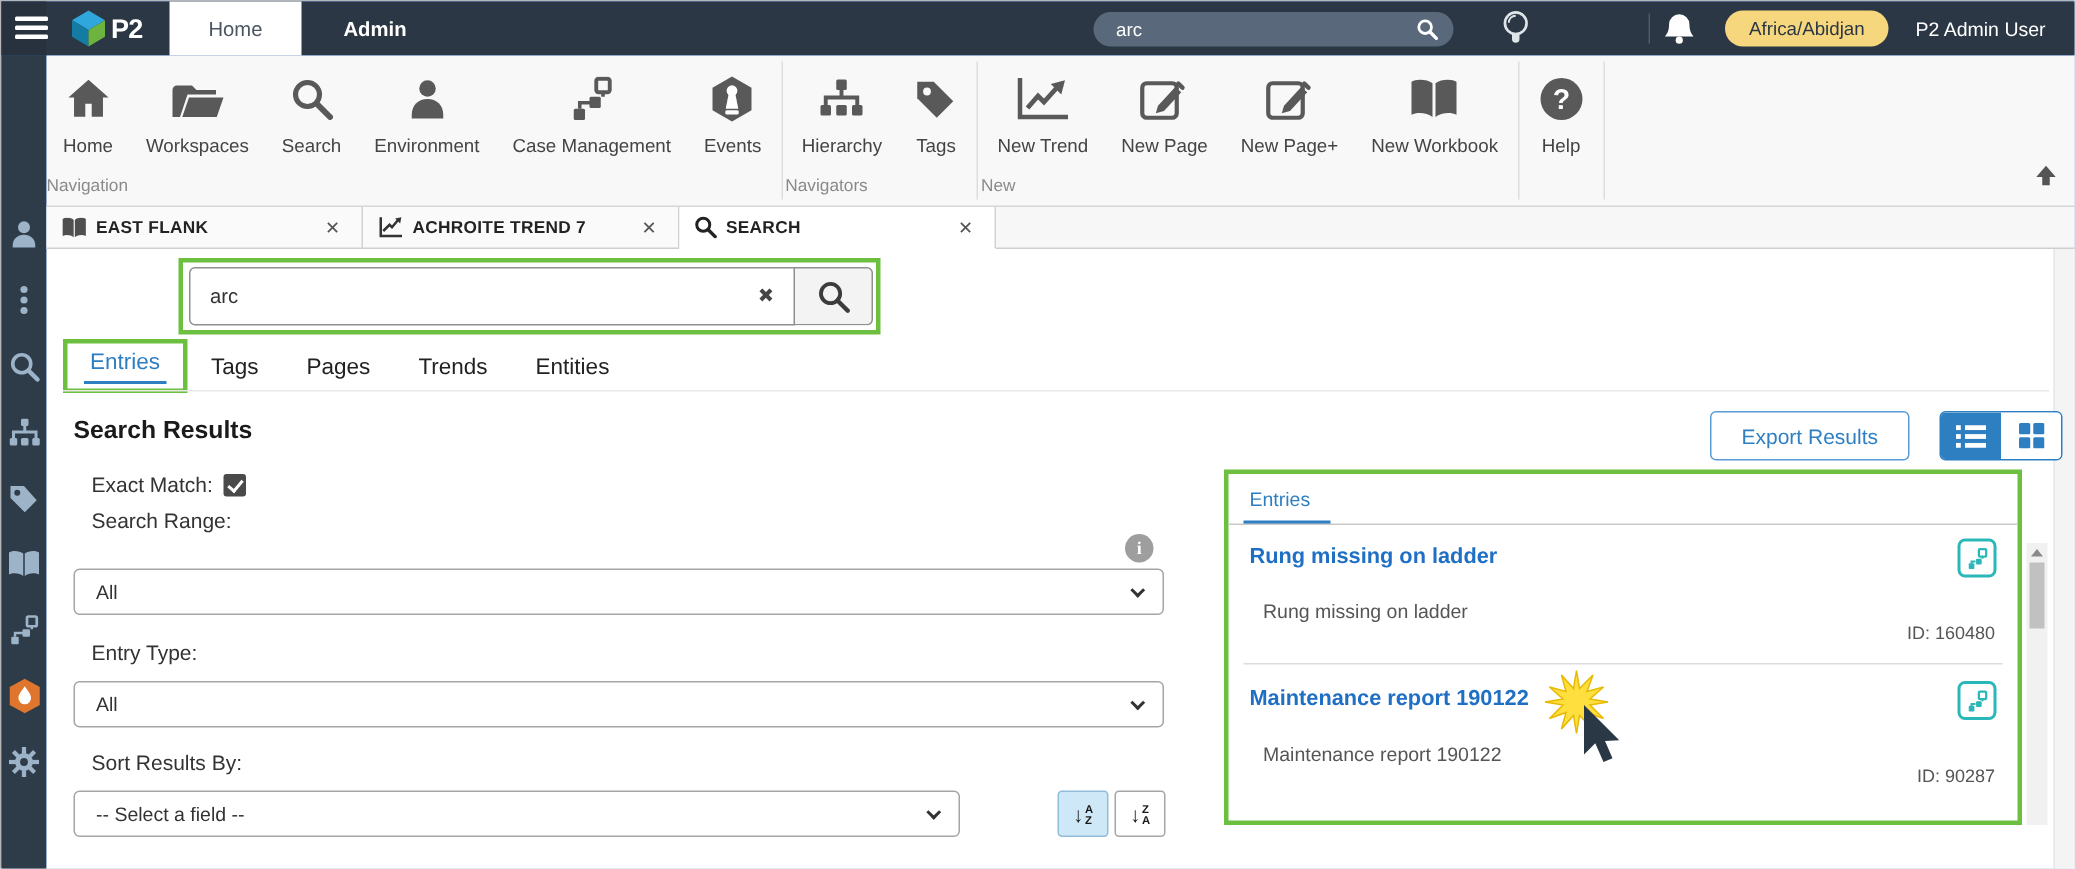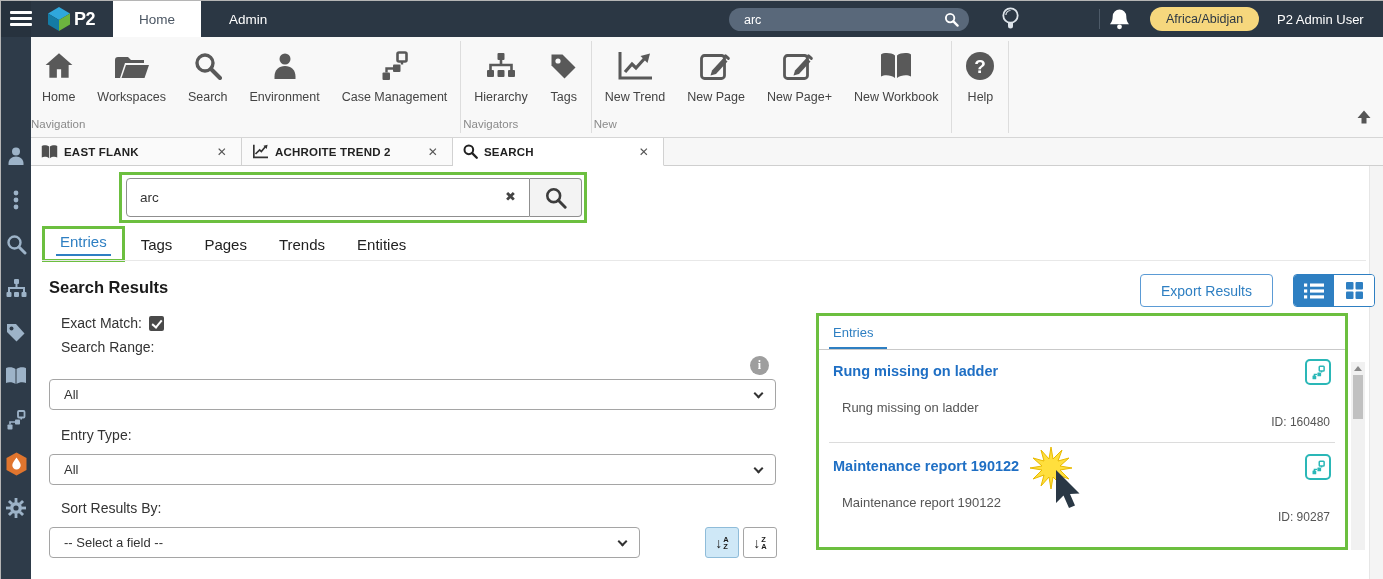--- a/index.html
+++ b/index.html
@@ -8,21 +8,21 @@
   .page { position:absolute; inset:0; width:1383px; height:579px; border:1px solid #b5b5b5; background:#3b82f6; }
 
   
   .topbar { position:absolute; left:0; top:0; width:1383px; height:36px; background:#2b3744; }
   .topbar .edge { position:absolute; left:0; top:0; width:30px; height:36px; background:#27323e; }
   .hamburger { position:absolute; left:9px; top:10px; width:22px; height:16px; cursor:pointer; }
   .hamburger span { display:block; height:3px; background:#fff; margin-bottom:3px; border-radius:1px; }
   .brand { position:absolute; left:44px; top:4px; display:flex; align-items:center; gap:1px; }
   .brand-text { color:#fff; font-size:18px; font-weight:bold; letter-spacing:-0.5px; }
   .tb-tab-home { position:absolute; left:112px; top:0; width:88px; height:36px; background:#fff; color:#4b5663; font-size:13.5px; display:flex; align-items:center; justify-content:center; }
-  .tb-tab-admin { position:absolute; left:212px; top:0; height:36px; padding:0 16px; color:#fff; font-size:13.5px; font-weight:normal; display:flex; align-items:center; }
+  .tb-tab-admin { position:absolute; left:212px; top:0; height:36px; padding:0 16px; color:#fff; font-size:13.5px; font-weight:bold; display:flex; align-items:center; }
   .tb-search { position:absolute; left:728px; top:7px; width:240px; height:23px; background:#59687a; border-radius:12px; display:flex; align-items:center; color:#fff; font-size:12.5px; padding:0 34px 0 15px; }
   .tb-search svg { position:absolute; right:10px; top:4px; }
   .tb-bulb { position:absolute; left:999px; top:5px; }
   .tb-div { position:absolute; left:1098px; top:8px; width:1px; height:20px; background:#4d5a68; }
   .tb-bell { position:absolute; left:1107px; top:7px; }
   .tb-badge { position:absolute; left:1149px; top:6px; height:24px; padding:0 16px; background:#f6d77d; border-radius:12px; color:#2b3744; font-size:12.5px; display:flex; align-items:center; }
   .tb-user { position:absolute; left:1276px; top:0; height:36px; display:flex; align-items:center; color:#fff; font-size:13px;text-align:center; }
 
   
   .sidebar { position:absolute; left:0; top:36px; width:30px; height:543px; background:#2e3b49; display:flex; flex-direction:column; align-items:center; padding-top:108px; gap:22px; }
@@ -269,20 +269,31 @@
           <div class="ric">
               <svg width="30" height="30" viewBox="0 0 30 30">
                 <rect x="17.5" y="1.5" width="9" height="9" rx="1.5" fill="none" stroke="#595959" stroke-width="2.6"></rect>
                 <rect x="13" y="13.5" width="7.5" height="7.5" rx="1" fill="#595959"></rect>
                 <rect x="2.5" y="21.5" width="7.5" height="7.5" rx="1" fill="#595959"></rect>
                 <path d="M22 10.5v3M16.5 17.5H6.5v4" stroke="#595959" stroke-width="2.4" fill="none"></path>
               </svg>
             </div>
           <div class="rlabel">Case Management</div>
         </div>
+        <div class="ritem">
+          <div class="ric">
+              <svg width="30" height="32" viewBox="0 0 30 32">
+                <polygon points="15,1 28,8.5 28,23.5 15,31 2,23.5 2,8.5" fill="#595959"></polygon>
+                <circle cx="15" cy="10.5" r="3.6" fill="#fff"></circle>
+                <path d="M12.8 12.5h4.4l2 10h-8.4z" fill="#fff"></path>
+                <rect x="10.5" y="23.5" width="9" height="2.8" rx="1" fill="#fff"></rect>
+              </svg>
+            </div>
+          <div class="rlabel">Events</div>
+        </div>
       </div>
       <div class="rglabel">Navigation</div>
     </div>
 
     <div class="rsep"></div>
 
     <div class="rgroup">
       <div class="ritems">
         <div class="ritem">
           <div class="ric">
@@ -388,21 +399,21 @@
         </svg>
       <span class="dlabel">EAST FLANK</span>
       <span class="dclose">✕</span>
     </div>
     <div class="dtab">
       <svg width="17" height="15" viewBox="0 0 20 18">
           <path d="M2 1v15h17" stroke="#333" stroke-width="2" fill="none"></path>
           <polyline points="4,12 9,7 11,9 16,3" stroke="#333" stroke-width="2" fill="none"></polyline>
           <polygon points="13.5,2 18.5,1 17.5,6" fill="#333"></polygon>
         </svg>
-      <span class="dlabel">ACHROITE TREND 2</span>
+      <span class="dlabel">ACHROITE TREND 7</span>
       <span class="dclose">✕</span>
     </div>
     <div class="dtab active">
       <svg width="15" height="15" viewBox="0 0 18 18">
           <circle cx="7" cy="7" r="5.2" fill="none" stroke="#222" stroke-width="2.4"></circle>
           <line x1="11" y1="11" x2="16.5" y2="16.5" stroke="#222" stroke-width="2.8" stroke-linecap="round"></line>
         </svg>
       <span class="dlabel">SEARCH</span>
       <span class="dclose">✕</span>
     </div>

